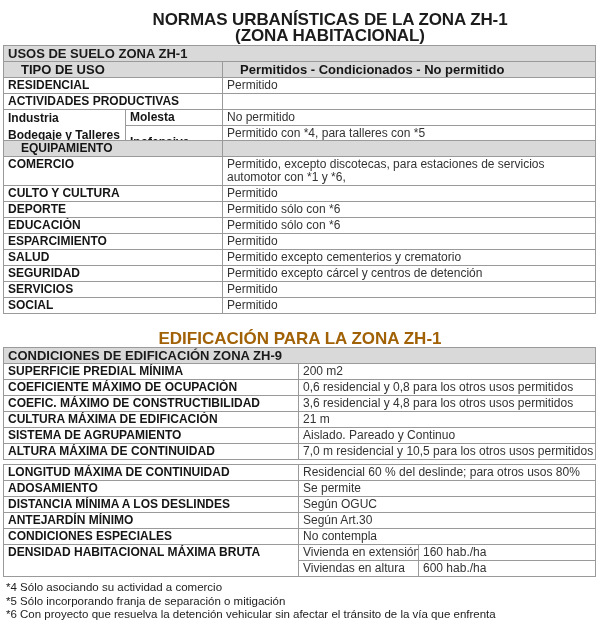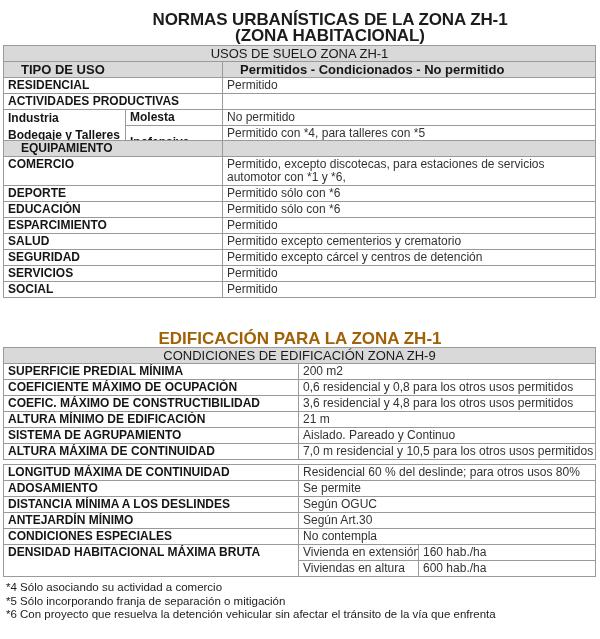--- a/index.html
+++ b/index.html
@@ -16,21 +16,21 @@
 
     .tbl { position: absolute; left: 3px; width: 592px; border-collapse: collapse; table-layout: fixed; }
     .tbl td {
       border: 1.5px solid #9a9a9a; font-size: 12px; line-height: 13px;
       padding: 1px 4px 1px 4px; vertical-align: top; height: 16px;
       white-space: nowrap; overflow: hidden;
     }
     .tbl td.b { font-weight: bold; color: #151515; }
     .tbl td.v { color: #333; font-weight: normal; }
     .tbl td.gray { background: #d9d9d9; padding-left: 17px; }
-    .tbl td.head { text-align: center; font-weight: normal; background: #d9d9d9; font-size: 13px; }
+    .tbl td.head { font-weight: bold; background: #d9d9d9; font-size: 13px; }
     .tbl td.wrap { white-space: normal; }
 
     #usos { top: 45px; }
     #equip { top: 140px; }
     .section-title { position: absolute; left: 0; width: 600px; text-align: center; font-weight: bold; font-size: 17px; top: 329px; color:#a16207; }
     #edif1 { top: 347px; }
     #edif2 { top: 464px; }
 
     .notes { position: absolute; left: 6px; top: 581px; font-size: 11.5px; line-height: 13.5px; color: #1c1c1c; }
     .notes div { white-space: nowrap; }
@@ -88,20 +88,24 @@
     <td class="b gray">EQUIPAMIENTO</td>
     <td class="gray"></td>
   </tr>
   </tbody>
     <tbody id="equip-rows">
       <tr>
         <td class="b">COMERCIO</td>
         <td class="v wrap">Permitido, excepto discotecas,  para estaciones de servicios automotor con *1 y *6,</td>
       </tr>
       <tr>
+        <td class="b">CULTO Y CULTURA</td>
+        <td class="v">Permitido</td>
+      </tr>
+      <tr>
         <td class="b">DEPORTE</td>
         <td class="v">Permitido sólo con *6</td>
       </tr>
       <tr>
         <td class="b">EDUCACIÓN</td>
         <td class="v">Permitido sólo con *6</td>
       </tr>
       <tr>
         <td class="b">ESPARCIMIENTO</td>
         <td class="v">Permitido</td>
@@ -144,21 +148,21 @@
       </tr>
       <tr>
         <td class="b">COEFICIENTE MÁXIMO DE OCUPACIÓN</td>
         <td class="v">0,6 residencial y 0,8 para los otros usos permitidos</td>
       </tr>
       <tr>
         <td class="b">COEFIC. MÁXIMO DE CONSTRUCTIBILIDAD</td>
         <td class="v">3,6 residencial y 4,8 para los otros usos permitidos</td>
       </tr>
       <tr>
-        <td class="b">ALTURA MÍNIMO DE EDIFICACIÓN</td>
+        <td class="b">CULTURA MÁXIMA DE EDIFICACIÓN</td>
         <td class="v">21 m</td>
       </tr>
       <tr>
         <td class="b">SISTEMA DE AGRUPAMIENTO</td>
         <td class="v">Aislado. Pareado y Continuo</td>
       </tr>
       <tr>
         <td class="b">ALTURA MÁXIMA DE CONTINUIDAD</td>
         <td class="v">7,0 m residencial y 10,5 para los otros usos permitidos</td>
       </tr>

